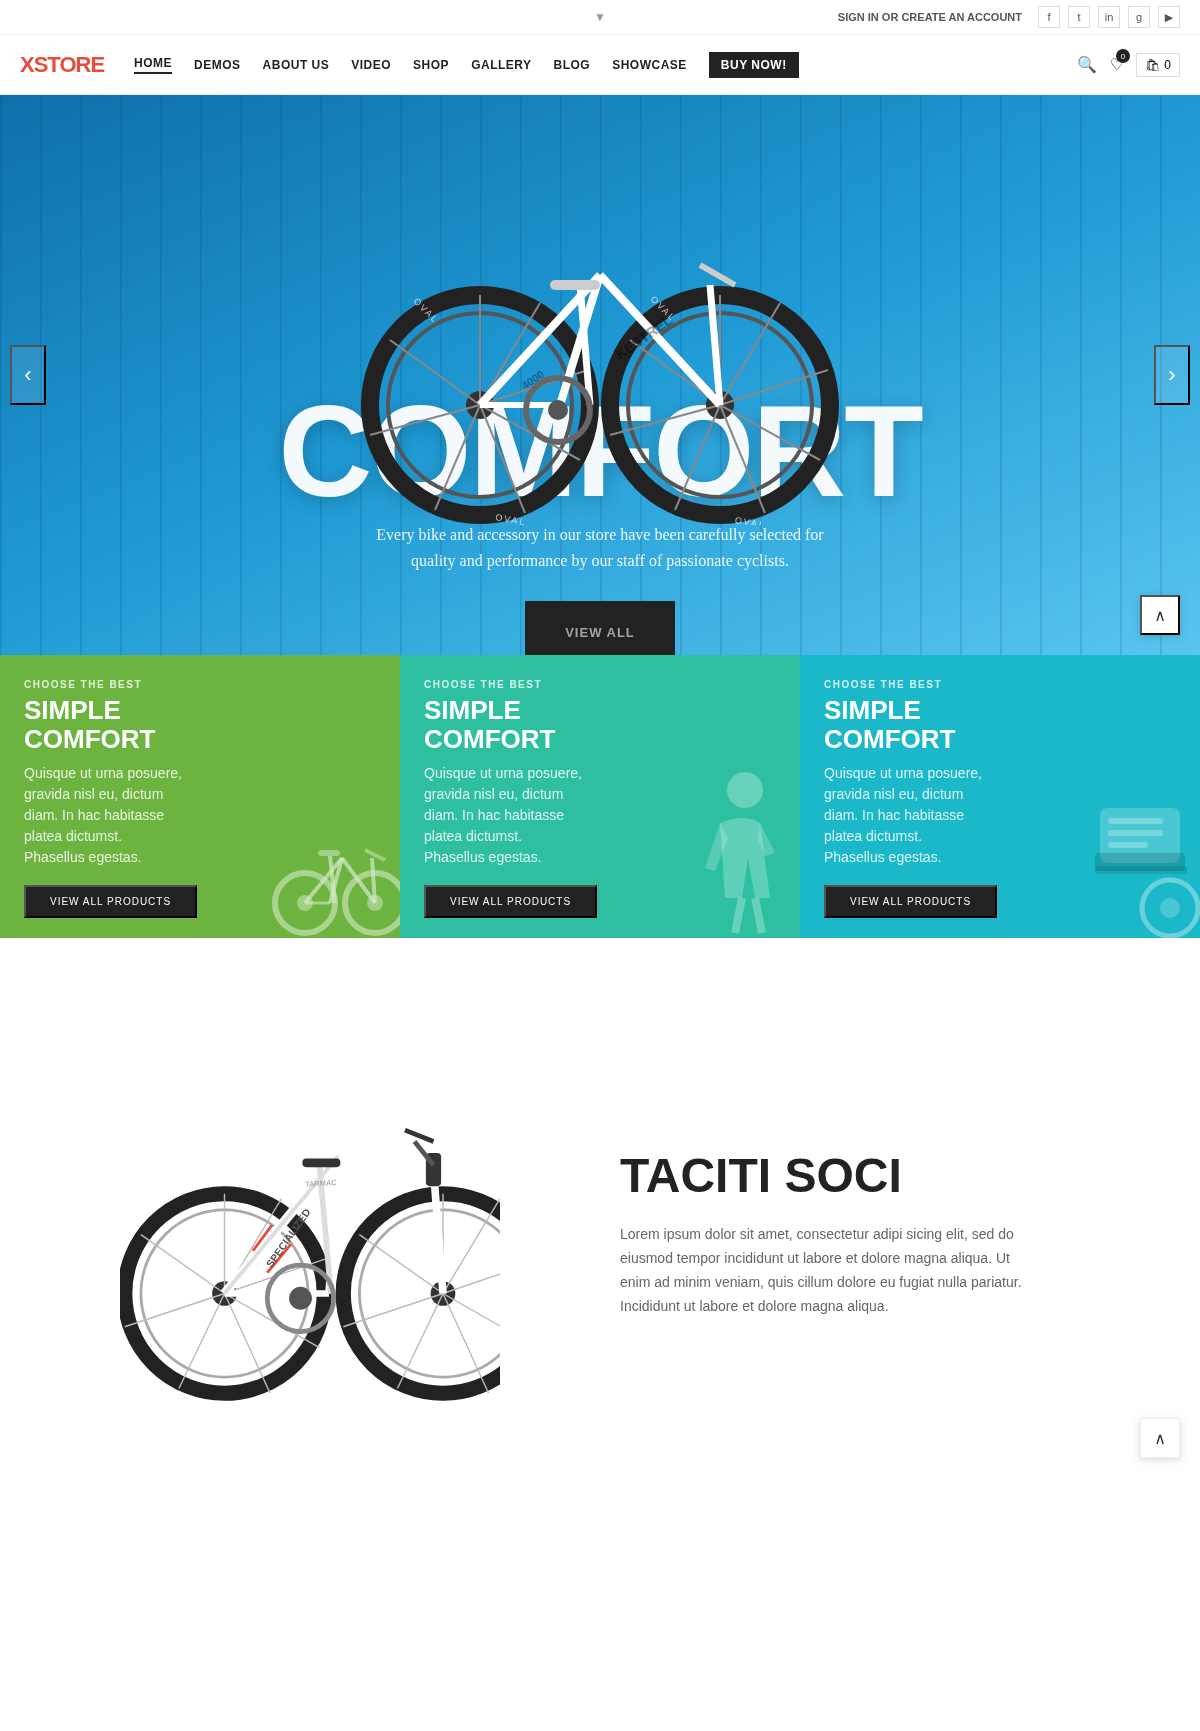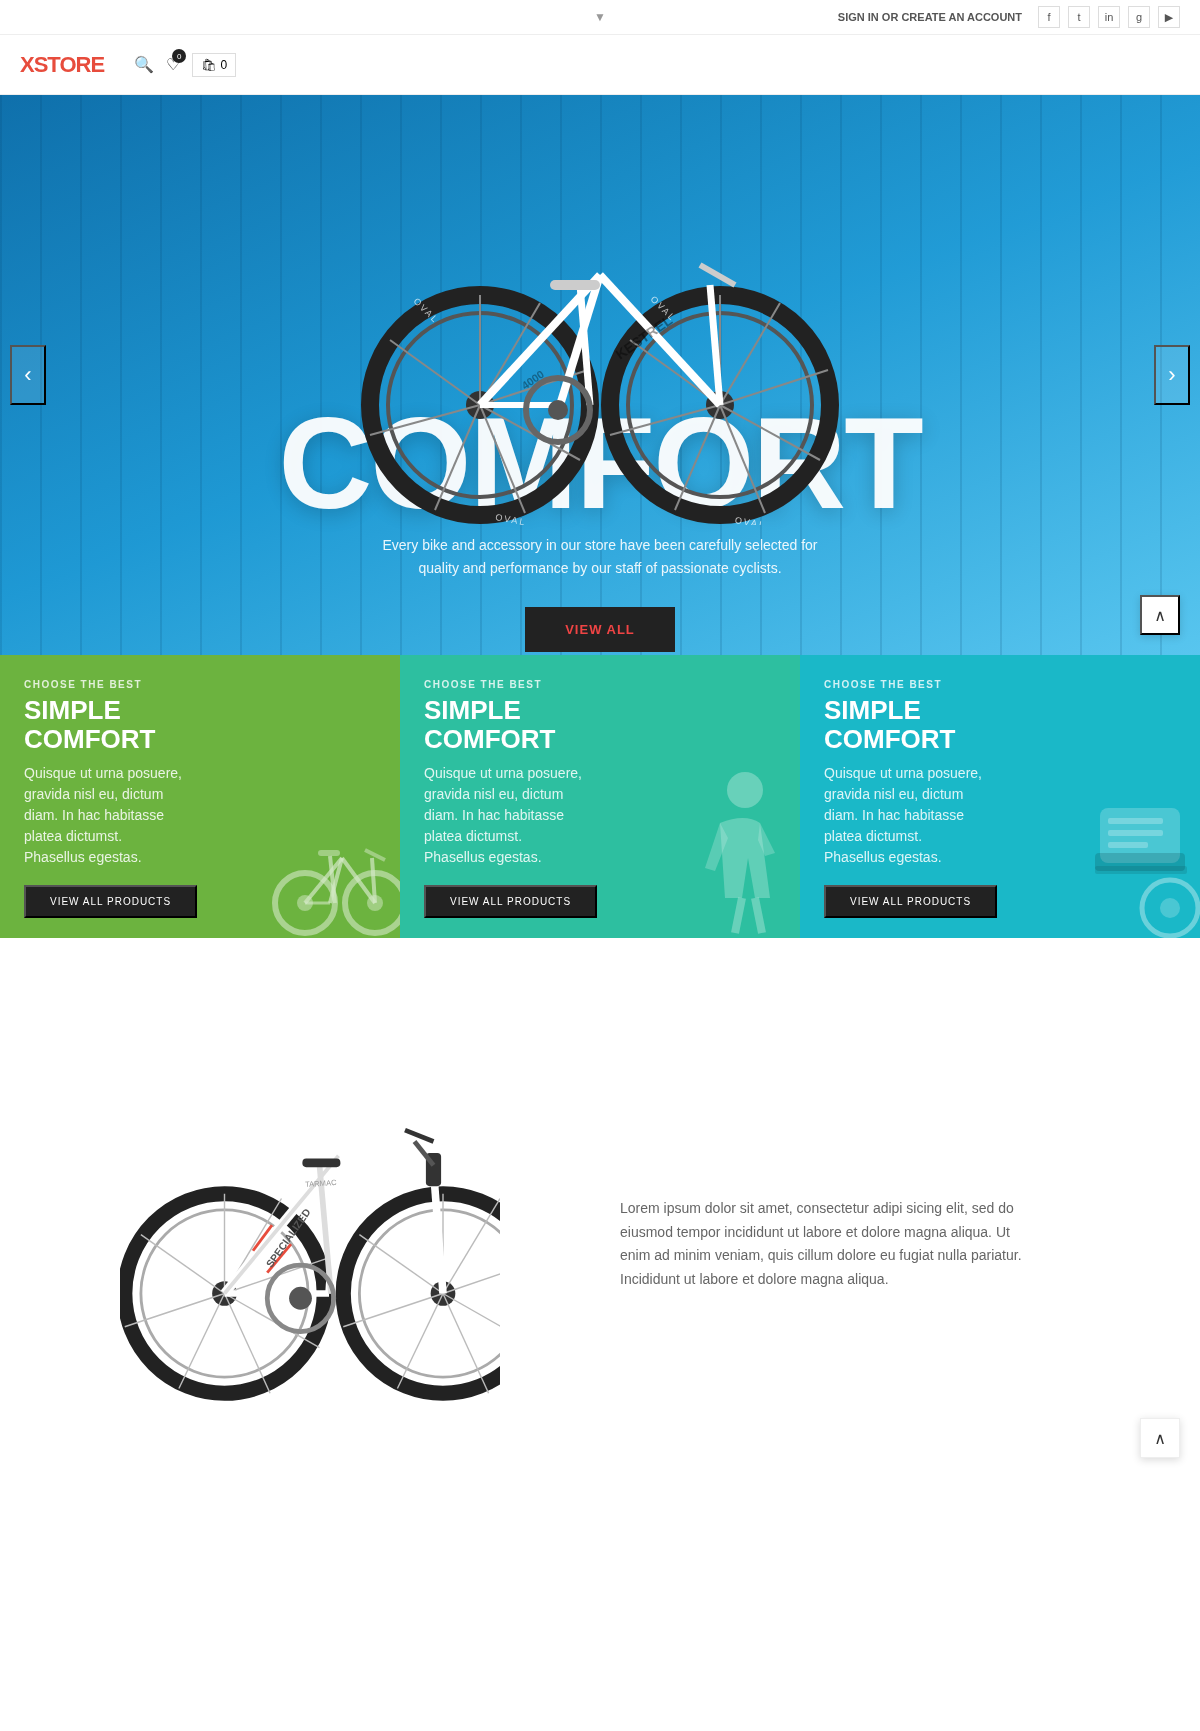--- a/index.html
+++ b/index.html
@@ -160,31 +160,32 @@
       top: 50px;
       left: 50%;
       transform: translateX(-50%);
       z-index: 3;
     }
     .bike-svg {
       width: 520px;
       height: 380px;
     }
     .hero-subtitle {
-      font-size: 14px;
+      font-size: 16px;
       color: rgba(255,255,255,0.9);
       max-width: 460px;
       line-height: 1.6;
       margin-top: 6px;
+      font-family: Liberation Serif, serif;
     }
     .hero-btn {
       margin-top: 28px;
       background: #222;
-      color: #ef4444;
-      padding: 15px 40px;
+      color: #a3a3a3;
+      padding: 24px 40px;
       font-size: 13px;
       font-weight: 700;
       letter-spacing: 1px;
       text-transform: uppercase;
       cursor: pointer;
       border: none;
       text-decoration: none;
     }
     .hero-nav-btn {
       position: absolute;
@@ -359,20 +360,31 @@
     <div class="social-icon">in</div>
     <div class="social-icon">g</div>
     <div class="social-icon">▶</div>
   </div>
 </div>
 
 <header class="header">
   <div class="logo">
     <span style="color:#e74c3c;">X</span><span>STORE</span>
   </div>
+  <nav class="nav">
+    <a class="nav-item active">HOME</a>
+    <a class="nav-item">DEMOS</a>
+    <a class="nav-item">ABOUT US</a>
+    <a class="nav-item">VIDEO</a>
+    <a class="nav-item">SHOP</a>
+    <a class="nav-item">GALLERY</a>
+    <a class="nav-item">BLOG</a>
+    <a class="nav-item">SHOWCASE</a>
+    <a class="nav-item buy-now">BUY NOW!</a>
+  </nav>
   <div class="header-icons">
     <span class="header-icon">🔍</span>
     <span class="header-icon" style="position:relative;">♡
       <span class="badge">0</span>
     </span>
     <span class="cart-icon-wrap">
       <span>🛍</span>
       <span>0</span>
     </span>
   </div>
@@ -579,17 +591,18 @@
       <line x1="180" y1="248" x2="155" y2="278" stroke="#e74c3c" stroke-width="3"></line>
 
       <text x="155" y="255" font-size="11" fill="#555" font-weight="bold" transform="rotate(-55,175,260)">SPECIALIZED</text>
 
       <text x="195" y="188" font-size="8" fill="#999" transform="rotate(-4,195,188)">TARMAC</text>
     </svg>
   </div>
   <div class="about-text-col">
     <h2 class="about-title">
       <br>
+      <span>TACITI SOCI</span>
     </h2>
     <p class="about-desc">Lorem ipsum dolor sit amet, consectetur adipi sicing elit, sed do eiusmod tempor incididunt ut labore et dolore magna aliqua. Ut enim ad minim veniam, quis cillum dolore eu fugiat nulla pariatur. Incididunt ut labore et dolore magna aliqua.</p>
   </div>
   <button class="scroll-top-btn-2">∧</button>
 </section>
 
 </body></html>

